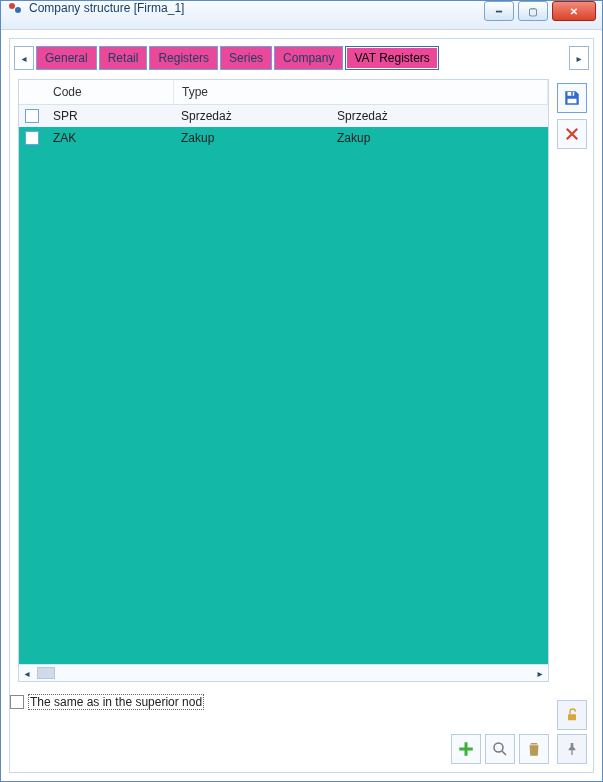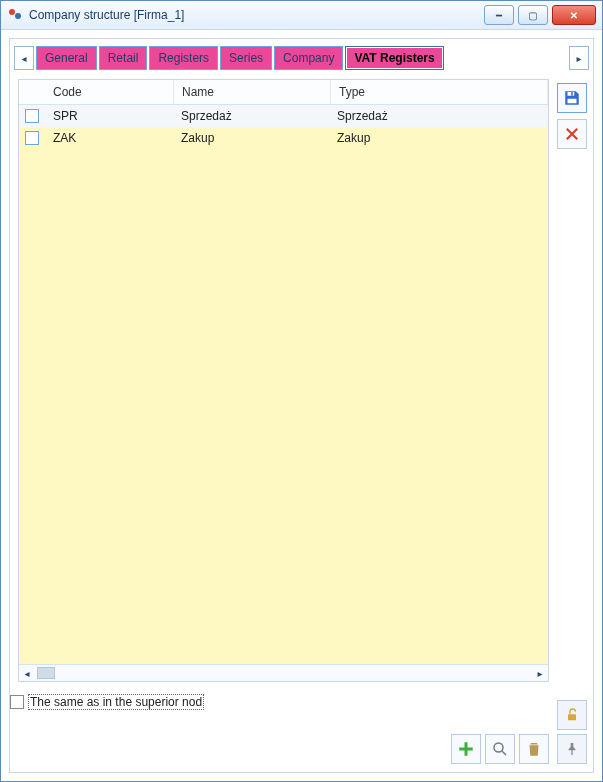--- a/index.html
+++ b/index.html
@@ -1,39 +1,39 @@
 <!DOCTYPE html>
 <html><head>
 <meta charset="utf-8">
 <style>
   html,body{margin:0;padding:0;font-family:"Segoe UI",Tahoma,sans-serif;font-size:12px;color:#222}
   body{background:#dfe9f5;width:603px;height:782px;box-sizing:border-box;position:relative;border:1px solid #5b8bbd}
   
-  .titlebar{height:28px;background:linear-gradient(#f7fbff,#e3eefb);border-bottom:1px solid #bcd4ec;display:flex;align-items:center;padding:0 6px}
+  .titlebar{height:28px;background:linear-gradient(#f7fbff,#e3eefb);border-bottom:1px solid #bcd4ec;display:flex;padding:0 6px}
   .titlebar .appicon{width:16px;height:16px;margin-right:6px}
   .titlebar .title{flex:1;color:#1b3f66;font-size:12px}
   .winbtns{display:flex;gap:4px}
   .winbtn{width:28px;height:18px;border:1px solid #7aa5cf;border-radius:3px;background:linear-gradient(#fefefe,#d4e6f7);display:flex;align-items:center;justify-content:center;font-size:10px;color:#2b4b6b;cursor:pointer}
   .winbtn.close{width:42px;background:linear-gradient(#f48a7b,#d9432c);border-color:#a32414;color:#fff;font-weight:bold}
   
   .client{position:absolute;top:28px;left:0;right:0;bottom:0;background:#fff;border-top:1px solid #c8d8ea;padding:8px;box-sizing:border-box}
   .inner{position:absolute;top:8px;left:8px;right:8px;bottom:8px;border:1px solid #c8d8ea}
   
   .tabstrip{display:flex;align-items:center;height:30px;padding:4px 4px 0 4px;gap:2px}
   .scrollbtn{width:18px;height:22px;border:1px solid #9bb7d6;background:#fff;display:flex;align-items:center;justify-content:center;cursor:pointer;font-size:10px;color:#2b4b6b}
   .tabs{display:flex;gap:2px;flex:1;overflow:hidden}
   .tab{height:22px;padding:0 8px;border:1px solid #6ea2e0;background:#ec4899;display:flex;align-items:center;color:#1b3f66;cursor:pointer;white-space:nowrap}
-  .tab.active{border:1px solid #3a6fae;position:relative;z-index:2;font-weight:700;color:#000;box-shadow:0 0 0 1px #fff inset}
+  .tab.active{border:1px solid #3a6fae;position:relative;z-index:2;font-weight:400;color:#000;box-shadow:0 0 0 1px #fff inset}
   
   .sidebtns{position:absolute;right:6px;top:44px;display:flex;flex-direction:column;gap:6px}
   .sidebtns .btn{width:28px;height:28px;border:1px solid #b9cde2;background:#f7fbff;display:flex;align-items:center;justify-content:center;cursor:pointer}
   .sidebtns .btn.save{border-color:#6ea2e0}
   .sidebtns .btn svg{width:18px;height:18px}
   
-  .gridwrap{position:absolute;top:40px;left:8px;right:44px;bottom:90px;border:1px solid #c8d8ea;background:#fef9c3;display:flex;flex-direction:column}
+  .gridwrap{position:absolute;top:40px;left:8px;right:44px;bottom:90px;border:1px solid #c8d8ea;background:#14b8a6;display:flex;flex-direction:column}
   .gridhead{display:flex;height:24px;border-bottom:1px solid #d8e3f0;background:#fbfdff;color:#333;align-items:center}
   .gridhead .cell{padding:0 8px;border-right:1px solid #e4edf7;height:100%;display:flex;align-items:center}
   .gridbody{flex:1;overflow:auto}
   .row{display:flex;height:22px;align-items:center}
   .row:nth-child(odd){background:#f3f6fb}
   .row .cell{padding:0 8px;height:100%;display:flex;align-items:center}
   .chkcell{width:26px;display:flex;align-items:center;justify-content:center}
   .chk{width:12px;height:12px;border:1px solid #6ea2e0;background:#fff}
   .c-code{width:112px}
   .c-name{width:140px}
@@ -102,21 +102,20 @@
         <svg viewBox="0 0 24 24">
             <path stroke="#d9432c" stroke-width="3" fill="none" d="M5 5l14 14M19 5L5 19"></path>
           </svg>
       </div>
     </div>
 
     <div class="gridwrap">
       <div class="gridhead">
         <div class="chkcell"></div>
         <div class="cell c-code">Code</div>
-        <div class="cell c-name">Name</div>
         <div class="cell c-type">Type</div>
       </div>
       <div class="gridbody" id="gridbody">
           <div class="row">
             <div class="chkcell">
               <span class="chk"></span>
             </div>
             <div class="cell c-code">SPR</div>
             <div class="cell c-name">Sprzedaż</div>
             <div class="cell c-type">Sprzedaż</div>

